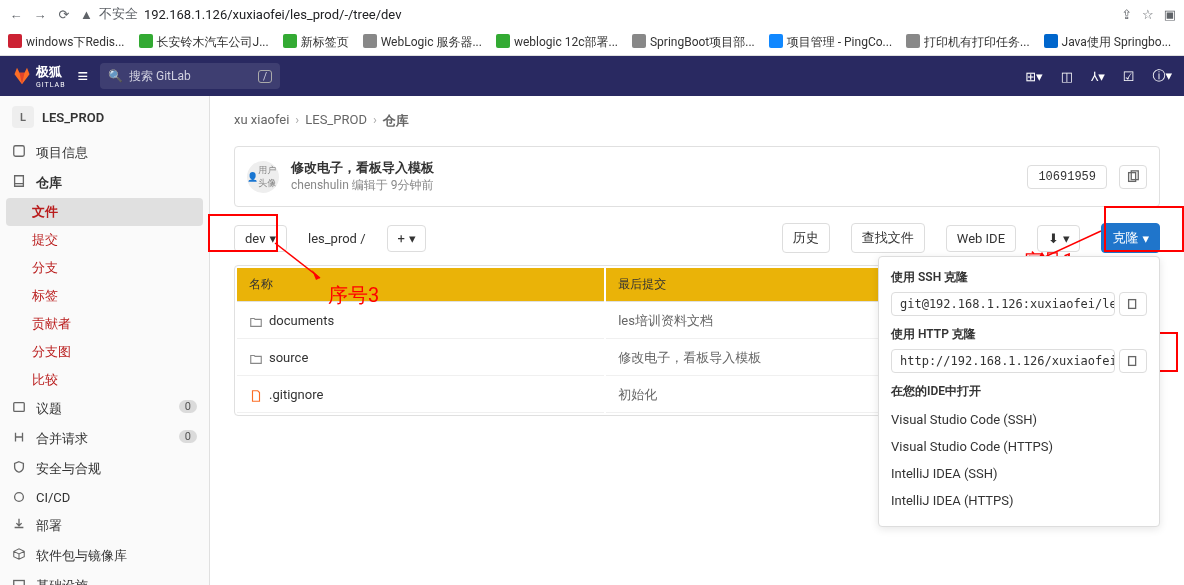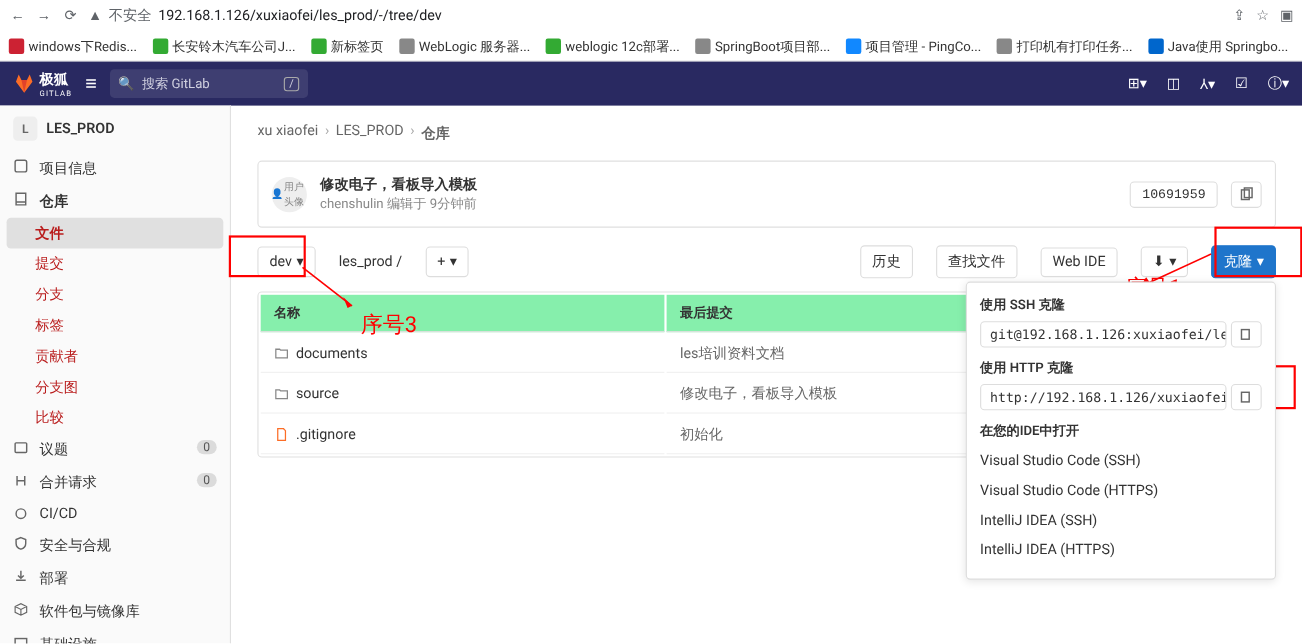--- a/index.html
+++ b/index.html
@@ -4,21 +4,21 @@
 <style>
 * { margin: 0; padding: 0; box-sizing: border-box; font-family: -apple-system, BlinkMacSystemFont, "Segoe UI", Roboto, sans-serif; }
 body { background: #fff; font-size: 13px; color: #333; overflow: hidden; }
 .browser-top { height: 56px; border-bottom: 1px solid #e0e0e0; }
 .url-bar { display: flex; align-items: center; height: 28px; padding: 0 8px; gap: 8px; }
 .url-bar .nav-icon { color: #5f6368; width: 16px; height: 16px; display: flex; align-items: center; justify-content: center; }
 .url-text { flex: 1; display: flex; align-items: center; gap: 6px; color: #5f6368; font-size: 13px; }
 .url-text .path { color: #202124; }
 .url-right { display: flex; gap: 10px; color: #5f6368; }
 .bookmarks { display: flex; align-items: center; height: 28px; padding: 0 8px; gap: 14px; font-size: 12px; }
-.bookmark { display: flex; align-items: center; gap: 4px; color: #333; white-space: nowrap; }
+.bookmark { display: flex; gap: 4px; color: #333; white-space: nowrap; }
 .bm-icon { width: 14px; height: 14px; border-radius: 2px; display: inline-block; }
 .gitlab-header { height: 40px; background: #292961; display: flex; align-items: center; padding: 0 12px; gap: 12px; }
 .gitlab-logo { display: flex; align-items: center; gap: 4px; color: #fff; font-size: 13px; }
 .fox { width: 20px; height: 20px; }
 .hamburger { color: #fff; font-size: 18px; }
 .search-box { flex: 0 0 180px; display: flex; align-items: center; background: rgba(255,255,255,0.1); border-radius: 4px; height: 26px; padding: 0 8px; gap: 6px; color: #d1d1e0; font-size: 12px; }
 .search-box .slash { border: 1px solid #aaa; border-radius: 3px; padding: 0 4px; font-size: 10px; color: #d1d1e0; margin-left: auto; }
 .header-spacer { flex: 1; }
 .header-icons { display: flex; gap: 18px; color: #fff; align-items: center; }
 .header-icons span { position: relative; }
@@ -41,21 +41,21 @@
 .commit-title { font-weight: 600; font-size: 13px; }
 .commit-meta { font-size: 12px; color: #888; }
 .commit-sha { border: 1px solid #ddd; border-radius: 4px; padding: 4px 10px; font-size: 12px; font-family: Liberation Mono, monospace; }
 .copy-btn { border: 1px solid #ddd; border-radius: 4px; padding: 4px 6px; display: flex; align-items: center; }
 .toolbar { display: flex; gap: 21px; align-items: center; margin-bottom: 12px; }
 .btn { border: 1px solid #ddd; border-radius: 4px; padding: 5px 10px; font-size: 13px; background: #fff; display: flex; align-items: center; gap: 4px; }
 .btn.primary { background: #1f75cb; color: #fff; border-color: #1f75cb; align-items: center; }
 .spacer { flex: 1; }
 .path-crumb { font-size: 13px; }
 .file-table { border: 1px solid #e0e0e0; border-radius: 4px; width: 100%; }
-.file-table th { text-align: left; padding: 8px 12px; font-size: 12px; font-weight: 700; background: #86efac; border-bottom: 1px solid #e0e0e0; }
+.file-table th { text-align: left; padding: 8px 12px; font-size: 12px; font-weight: 400; background: #eab308; border-bottom: 1px solid #e0e0e0; }
 .file-table td { padding: 8px 12px; font-size: 13px; border-bottom: 1px solid #f0f0f0; }
 .file-icon { width: 14px; height: 14px; margin-right: 6px; color: #888; vertical-align: middle; }
 .clone-drop { position: absolute; right: 24px; top: 160px; width: 282px; border: 1px solid #ddd; border-radius: 4px; background: #fff; box-shadow: 0 2px 8px rgba(0,0,0,0.1); padding: 12px; z-index: 10; }
 .clone-label { font-size: 12px; font-weight: 600; margin-bottom: 6px; }
 .clone-row { display: flex; gap: 4px; margin-bottom: 10px; }
 .clone-input { flex: 1; border: 1px solid #ddd; border-radius: 4px; padding: 4px 8px; font-size: 12px; font-family: monospace; overflow: hidden; white-space: nowrap; }
 .ide-item { padding: 6px 0; font-size: 13px; color: #333; }
 .anno { position: absolute; color: red; font-size: 20px; font-weight: 400; pointer-events: none; }
 .red-box { position: absolute; border: 2px solid red; pointer-events: none; }
 .red-arrow { position: absolute; pointer-events: none; }
@@ -180,29 +180,29 @@
       </div>
     <div class="nav-item">
         <svg class="nav-icon-s" viewBox="0 0 16 16">
           <path d="M4 3v10 M12 3v10 M4 8h8" fill="none" stroke="currentColor" stroke-width="1.5"></path>
         </svg>
         <span>合并请求</span>
         <span class="badge">0</span>
       </div>
     <div class="nav-item">
         <svg class="nav-icon-s" viewBox="0 0 16 16">
+          <path d="M8 2l5 2v4c0 3-2 5-5 6-3-1-5-3-5-6V4z" fill="none" stroke="currentColor" stroke-width="1.5"></path>
+        </svg>
+        <span>安全与合规</span>
+      </div>
+    <div class="nav-item">
+        <svg class="nav-icon-s" viewBox="0 0 16 16">
           <circle cx="8" cy="8" r="5" fill="none" stroke="currentColor" stroke-width="1.5"></circle>
         </svg>
         <span>CI/CD</span>
-      </div>
-    <div class="nav-item">
-        <svg class="nav-icon-s" viewBox="0 0 16 16">
-          <path d="M8 2l5 2v4c0 3-2 5-5 6-3-1-5-3-5-6V4z" fill="none" stroke="currentColor" stroke-width="1.5"></path>
-        </svg>
-        <span>安全与合规</span>
       </div>
     <div class="nav-item">
         <svg class="nav-icon-s" viewBox="0 0 16 16">
           <path d="M8 2v8m-3-3l3 3 3-3M3 12h10" fill="none" stroke="currentColor" stroke-width="1.5"></path>
         </svg>
         <span>部署</span>
       </div>
     <div class="nav-item">
         <svg class="nav-icon-s" viewBox="0 0 16 16">
           <path d="M2 5l6-3 6 3v6l-6 3-6-3z M2 5l6 3 6-3 M8 8v6" fill="none" stroke="currentColor" stroke-width="1.2"></path>

